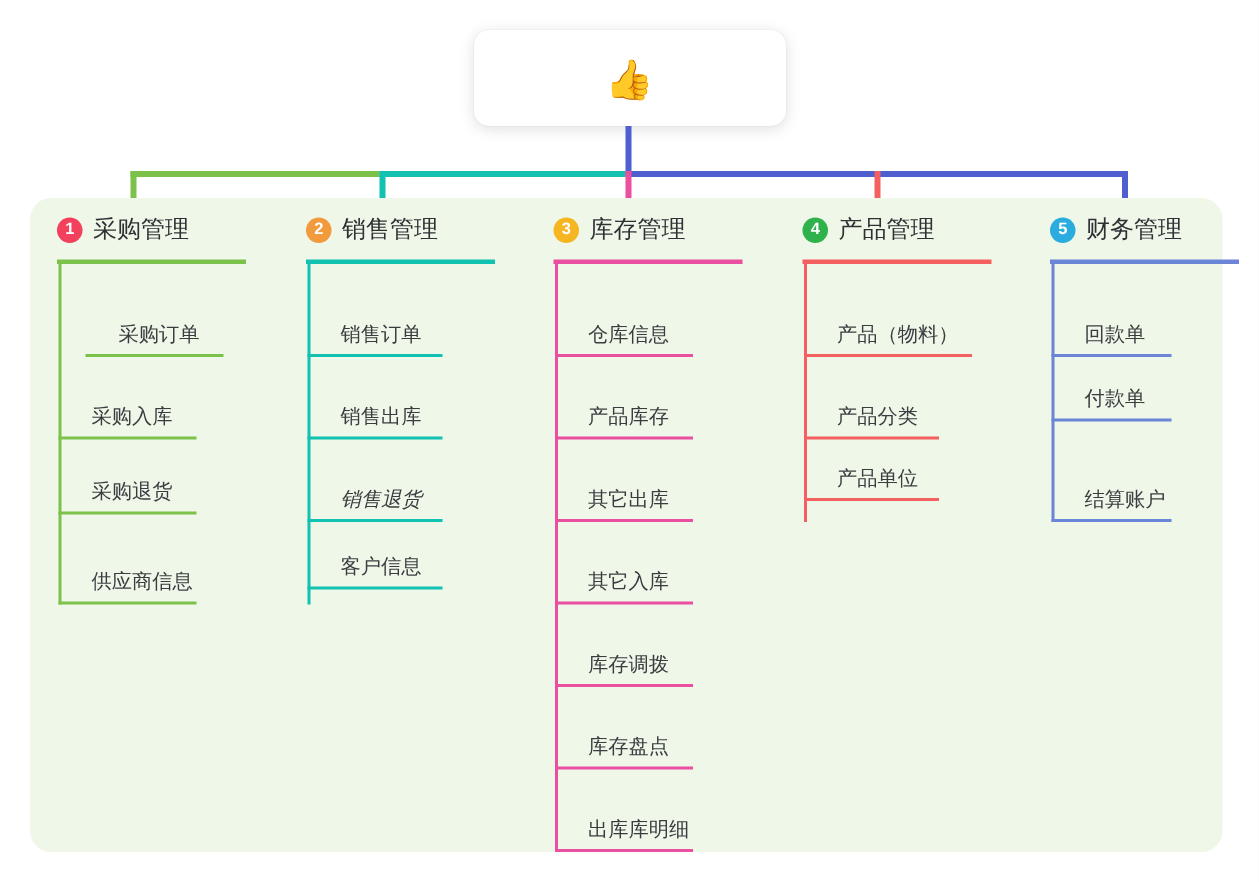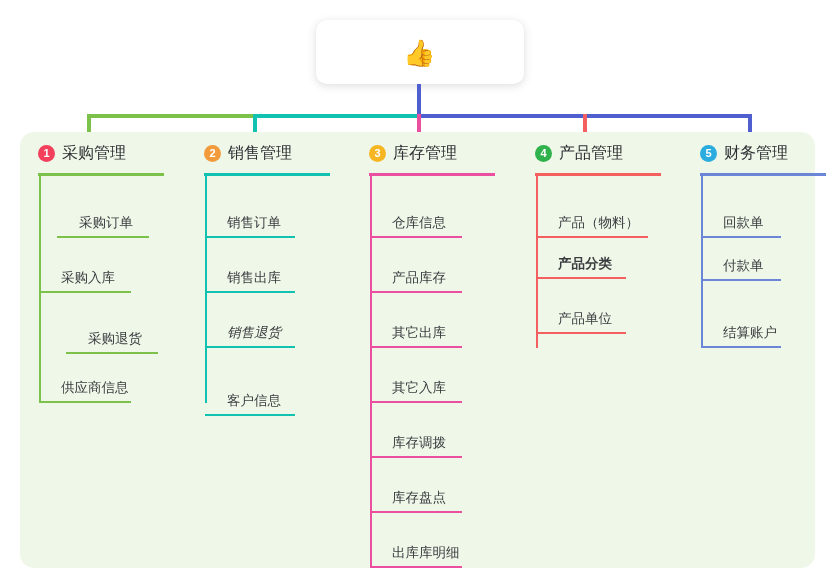--- a/index.html
+++ b/index.html
@@ -171,21 +171,21 @@
         <div class="col-rule" style="width: 126px; background: rgb(124, 194, 74);"></div>
         <div class="col-spine" style="height: 229px; background: rgb(124, 194, 74);"></div>
         <div class="item" style="top: 68px; height: 30px; width: 102px; margin-left: 18px;">
           <span class="item-label">采购订单</span>
           <div class="item-rule" style="width: 92px; background: rgb(124, 194, 74);"></div>
         </div>
         <div class="item" style="top: 123px; height: 30px; width: 102px;">
           <span class="item-label">采购入库</span>
           <div class="item-rule" style="width: 92px; background: rgb(124, 194, 74);"></div>
         </div>
-        <div class="item" style="top: 184px; height: 30px; width: 102px; margin-left: 27px;">
+        <div class="item" style="top: 173px; height: 30px; width: 102px;">
           <span class="item-label">采购退货</span>
           <div class="item-rule" style="width: 92px; background: rgb(124, 194, 74);"></div>
         </div>
         <div class="item" style="top: 233px; height: 30px; width: 102px;">
           <span class="item-label">供应商信息</span>
           <div class="item-rule" style="width: 92px; background: rgb(124, 194, 74);"></div>
         </div>
       </div>
       <div class="column" style="left: 186px;">
         <div class="col-head">
@@ -199,21 +199,21 @@
           <div class="item-rule" style="width: 90px; background: rgb(17, 194, 176);"></div>
         </div>
         <div class="item" style="top: 123px; height: 30px; width: 100px;">
           <span class="item-label">销售出库</span>
           <div class="item-rule" style="width: 90px; background: rgb(17, 194, 176);"></div>
         </div>
         <div class="item" style="top: 178px; height: 30px; width: 100px; font-style: italic;">
           <span class="item-label">销售退货</span>
           <div class="item-rule" style="width: 90px; background: rgb(17, 194, 176);"></div>
         </div>
-        <div class="item" style="top: 246px; height: 30px; width: 100px; text-align: right;">
+        <div class="item" style="top: 223px; height: 30px; width: 100px; text-align: right;">
           <span class="item-label">客户信息</span>
           <div class="item-rule" style="width: 90px; background: rgb(17, 194, 176);"></div>
         </div>
       </div>
       <div class="column" style="left: 351px;">
         <div class="col-head">
           <span class="badge" style="background: rgb(245, 182, 34);">3</span>
           <span class="col-title">库存管理</span>
         </div>
         <div class="col-rule" style="width: 126px; background: rgb(234, 79, 160);"></div>
@@ -251,21 +251,21 @@
         <div class="col-head">
           <span class="badge" style="background: rgb(47, 178, 76);">4</span>
           <span class="col-title">产品管理</span>
         </div>
         <div class="col-rule" style="width: 126px; background: rgb(244, 96, 95);"></div>
         <div class="col-spine" style="height: 174px; background: rgb(244, 96, 95);"></div>
         <div class="item" style="top: 68px; height: 30px; width: 122px;">
           <span class="item-label">产品（物料）</span>
           <div class="item-rule" style="width: 112px; background: rgb(244, 96, 95);"></div>
         </div>
-        <div class="item" style="top: 109px; height: 30px; width: 100px; font-weight: bold;">
+        <div class="item" style="top: 123px; height: 30px; width: 100px;">
           <span class="item-label">产品分类</span>
           <div class="item-rule" style="width: 90px; background: rgb(244, 96, 95);"></div>
         </div>
         <div class="item" style="top: 164px; height: 30px; width: 100px; padding-left: 36px;">
           <span class="item-label">产品单位</span>
           <div class="item-rule" style="width: 90px; background: rgb(244, 96, 95);"></div>
         </div>
       </div>
       <div class="column" style="left: 682px;">
         <div class="col-head">

